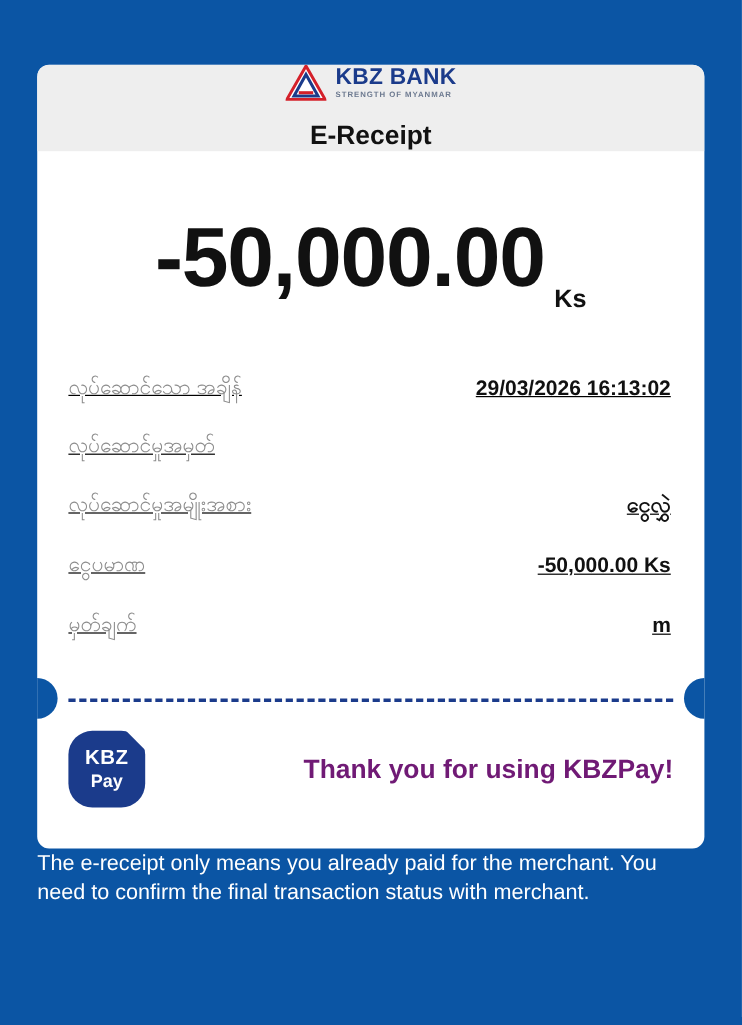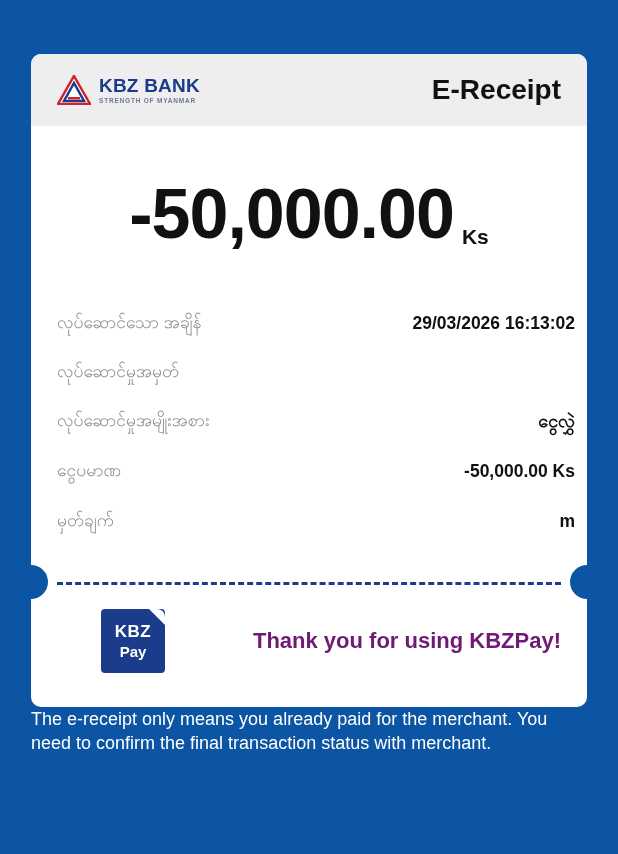--- a/index.html
+++ b/index.html
@@ -33,20 +33,21 @@
   }
 
   
   .receipt-header {
     height: 72px;
     background: #eeeeee;
     display: flex;
     align-items: center;
     justify-content: space-between;
     padding: 0 26px;
+    flex-direction: column;
   }
   .brand {
     display: flex;
     align-items: center;
     gap: 8px;
   }
   .brand-mark {
     width: 34px;
     height: 30px;
     position: relative;
@@ -65,21 +66,21 @@
     letter-spacing: .2px;
   }
   .brand-tag {
     font-size: 6.5px;
     font-weight: bold;
     color: #6d7a90;
     letter-spacing: .8px;
     margin-top: 3px;
   }
   .receipt-title {
-    font-size: 28px;
+    font-size: 22px;
     font-weight: bold;
     color: #111111;
   }
 
   
   .amount-block {
     padding-top: 48px;
     padding-bottom: 30px;
     text-align: center;
   }
@@ -89,27 +90,28 @@
     color: #111111;
     letter-spacing: -1px;
     display: inline-block;
   }
   .amount-cur {
     font-size: 21px;
     font-weight: bold;
     color: #111111;
     margin-left: 8px;
     position: relative;
-    top: 6px;
+    top: 18px;
     display: inline-block;
   }
 
   
   .details {
-    padding: 28px 12px 0 26px;
+    padding: 28px 28px 0 26px;
+    text-decoration: underline;
   }
   .row {
     display: flex;
     align-items: flex-start;
     justify-content: space-between;
     gap: 14px;
     margin-bottom: 27px;
   }
   .row-label {
     font-size: 17.5px;
@@ -156,29 +158,28 @@
   .receipt-footer {
     display: flex;
     align-items: center;
     justify-content: space-between;
     padding: 10px 26px 34px 26px;
   }
   .kbzpay-logo {
     width: 64px;
     height: 64px;
     background: #1b3b8b;
-    border-radius: 4px;
+    border-radius: 20px;
     position: relative;
     display: flex;
     flex-direction: column;
     align-items: center;
     justify-content: center;
     color: #ffffff;
     line-height: 1;
-    margin-left: 44px;
   }
   .kbzpay-logo .kbz {
     font-size: 17px;
     font-weight: bold;
     letter-spacing: .5px;
   }
   .kbzpay-logo .pay {
     font-size: 15px;
     font-weight: bold;
     margin-top: 4px;

